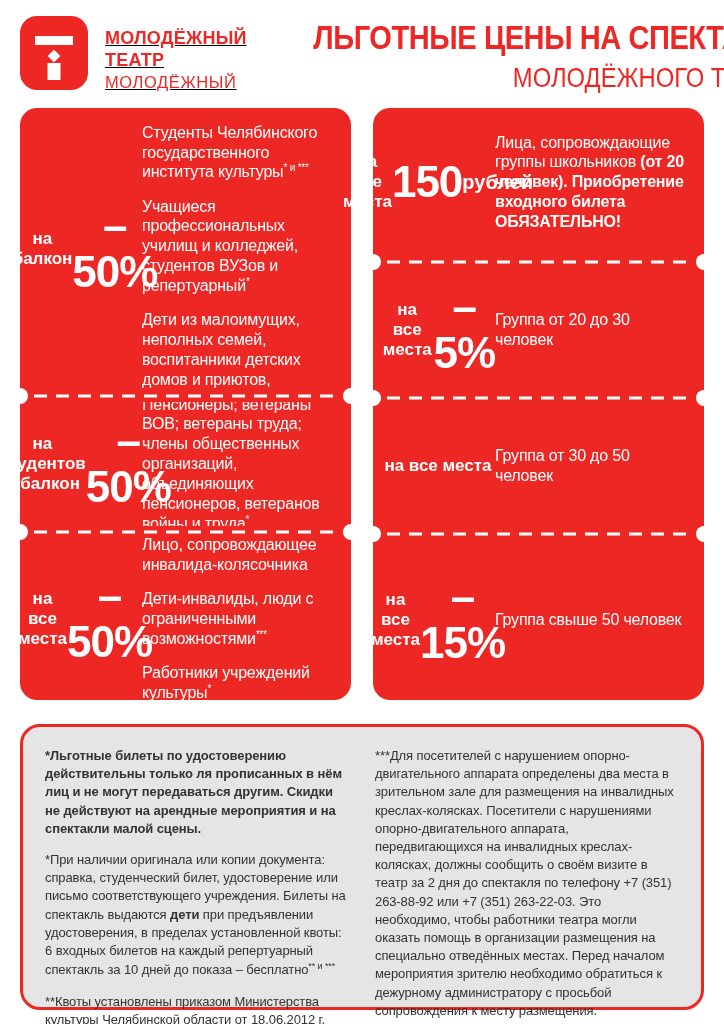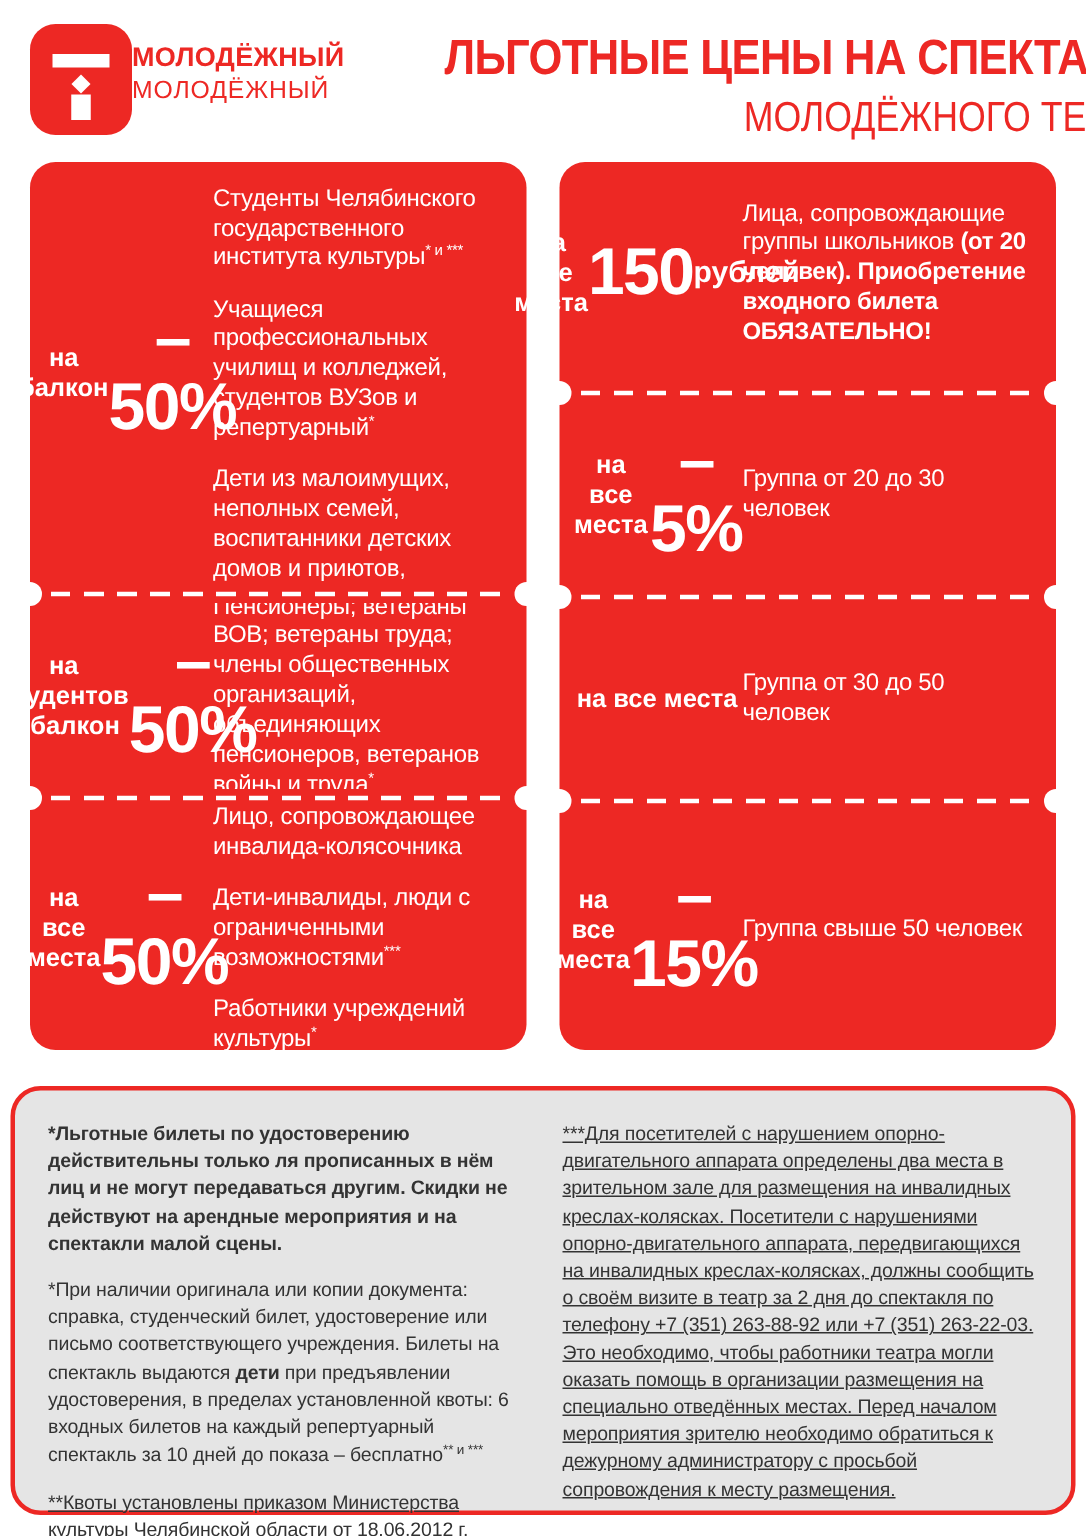--- a/index.html
+++ b/index.html
@@ -8,21 +8,21 @@
     --ink:#333333;
   }
   *{margin:0;padding:0;box-sizing:border-box;}
   html,body{background:#fff;}
   .page{
     width:724px;height:1024px;background:#fff;overflow:hidden;position:relative;
     font-family:"Liberation Sans",sans-serif;
   }
   
   .header{display:flex;justify-content:space-between;align-items:flex-start;padding:16px 20px 0 20px;}
-  .brand{display:flex;}
+  .brand{display:flex;gap:17px;text-decoration:underline;}
   .logo{width:68px;height:74px;background:var(--red);border-radius:17px;flex:none;
         display:flex;align-items:center;justify-content:center;}
   .brand-text{padding-top:11px;color:var(--red);}
   .brand-line{font-size:18px;font-weight:700;line-height:22px;letter-spacing:.2px;}
   .brand-line.light{font-weight:400;font-size:16.5px;letter-spacing:.6px;}
   .titles{text-align:right;padding-top:4px;}
   .title{color:var(--red);font-weight:700;font-size:33px;line-height:1.1;white-space:nowrap;
          transform:scaleX(.88);transform-origin:100% 50%;letter-spacing:-.5px;}
   .subtitle{color:var(--red);font-weight:400;font-size:28px;line-height:1.1;margin-top:7px;white-space:nowrap;
          transform:scaleX(.85);transform-origin:100% 50%;}
@@ -44,45 +44,46 @@
   .list strong{font-weight:700;}
   
   .perf{height:12px;background:var(--red);position:relative;z-index:2;}
   .perf::before,.perf::after{content:"";position:absolute;top:50%;width:16px;height:16px;border-radius:50%;
         background:#fff;transform:translateY(-50%);}
   .perf::before{left:-8px;}
   .perf::after{right:-8px;}
   .perf .dash{position:absolute;left:14px;right:14px;top:50%;height:3px;transform:translateY(-50%);
         background-image:repeating-linear-gradient(90deg,#fff 0 13px,transparent 13px 22px);}
   
-  .notes{margin:24px 7px 0;height:286px;background:var(--panel);border:3px solid var(--red);
+  .notes{margin:24px 20px 0;height:286px;background:var(--panel);border:3px solid var(--red);
          border-radius:20px;padding:20px 22px;display:flex;gap:26px;color:var(--ink);}
   .note-col{flex:1;font-size:13px;line-height:1.4;letter-spacing:-.1px;}
   .note-col p{margin-bottom:13px;}
-  .note-col p:last-child{margin-bottom:0;text-decoration:underline;}
+  .note-col p:last-child{margin-bottom:0;}
   .note-col .bold{font-weight:700;}
   .note-col strong{font-weight:700;}
   .note-col sup{font-size:9px;}
 </style>
 </head>
 <body>
 
 <div class="page">
 
   <header class="header">
     <div class="brand">
       <div class="logo">
         <svg width="68" height="74" viewBox="0 0 68 74">
           <rect x="15" y="20" width="38" height="9" fill="#fff"></rect>
           <rect x="29.5" y="35.5" width="9" height="9" fill="#fff" transform="rotate(45 34 40)"></rect>
           <rect x="27.5" y="47" width="13" height="17" fill="#fff"></rect>
         </svg>
       </div>
       <div class="brand-text">
         <div class="brand-line">МОЛОДЁЖНЫЙ</div>
+        <div class="brand-line">ТЕАТР</div>
         <div class="brand-line light">МОЛОДЁЖНЫЙ</div>
       </div>
     </div>
     <div class="titles">
       <div class="title">ЛЬГОТНЫЕ ЦЕНЫ НА СПЕКТАКЛИ</div>
       <div class="subtitle">МОЛОДЁЖНОГО ТЕАТРА</div>
     </div>
   </header>
 
   <main class="coupons">

